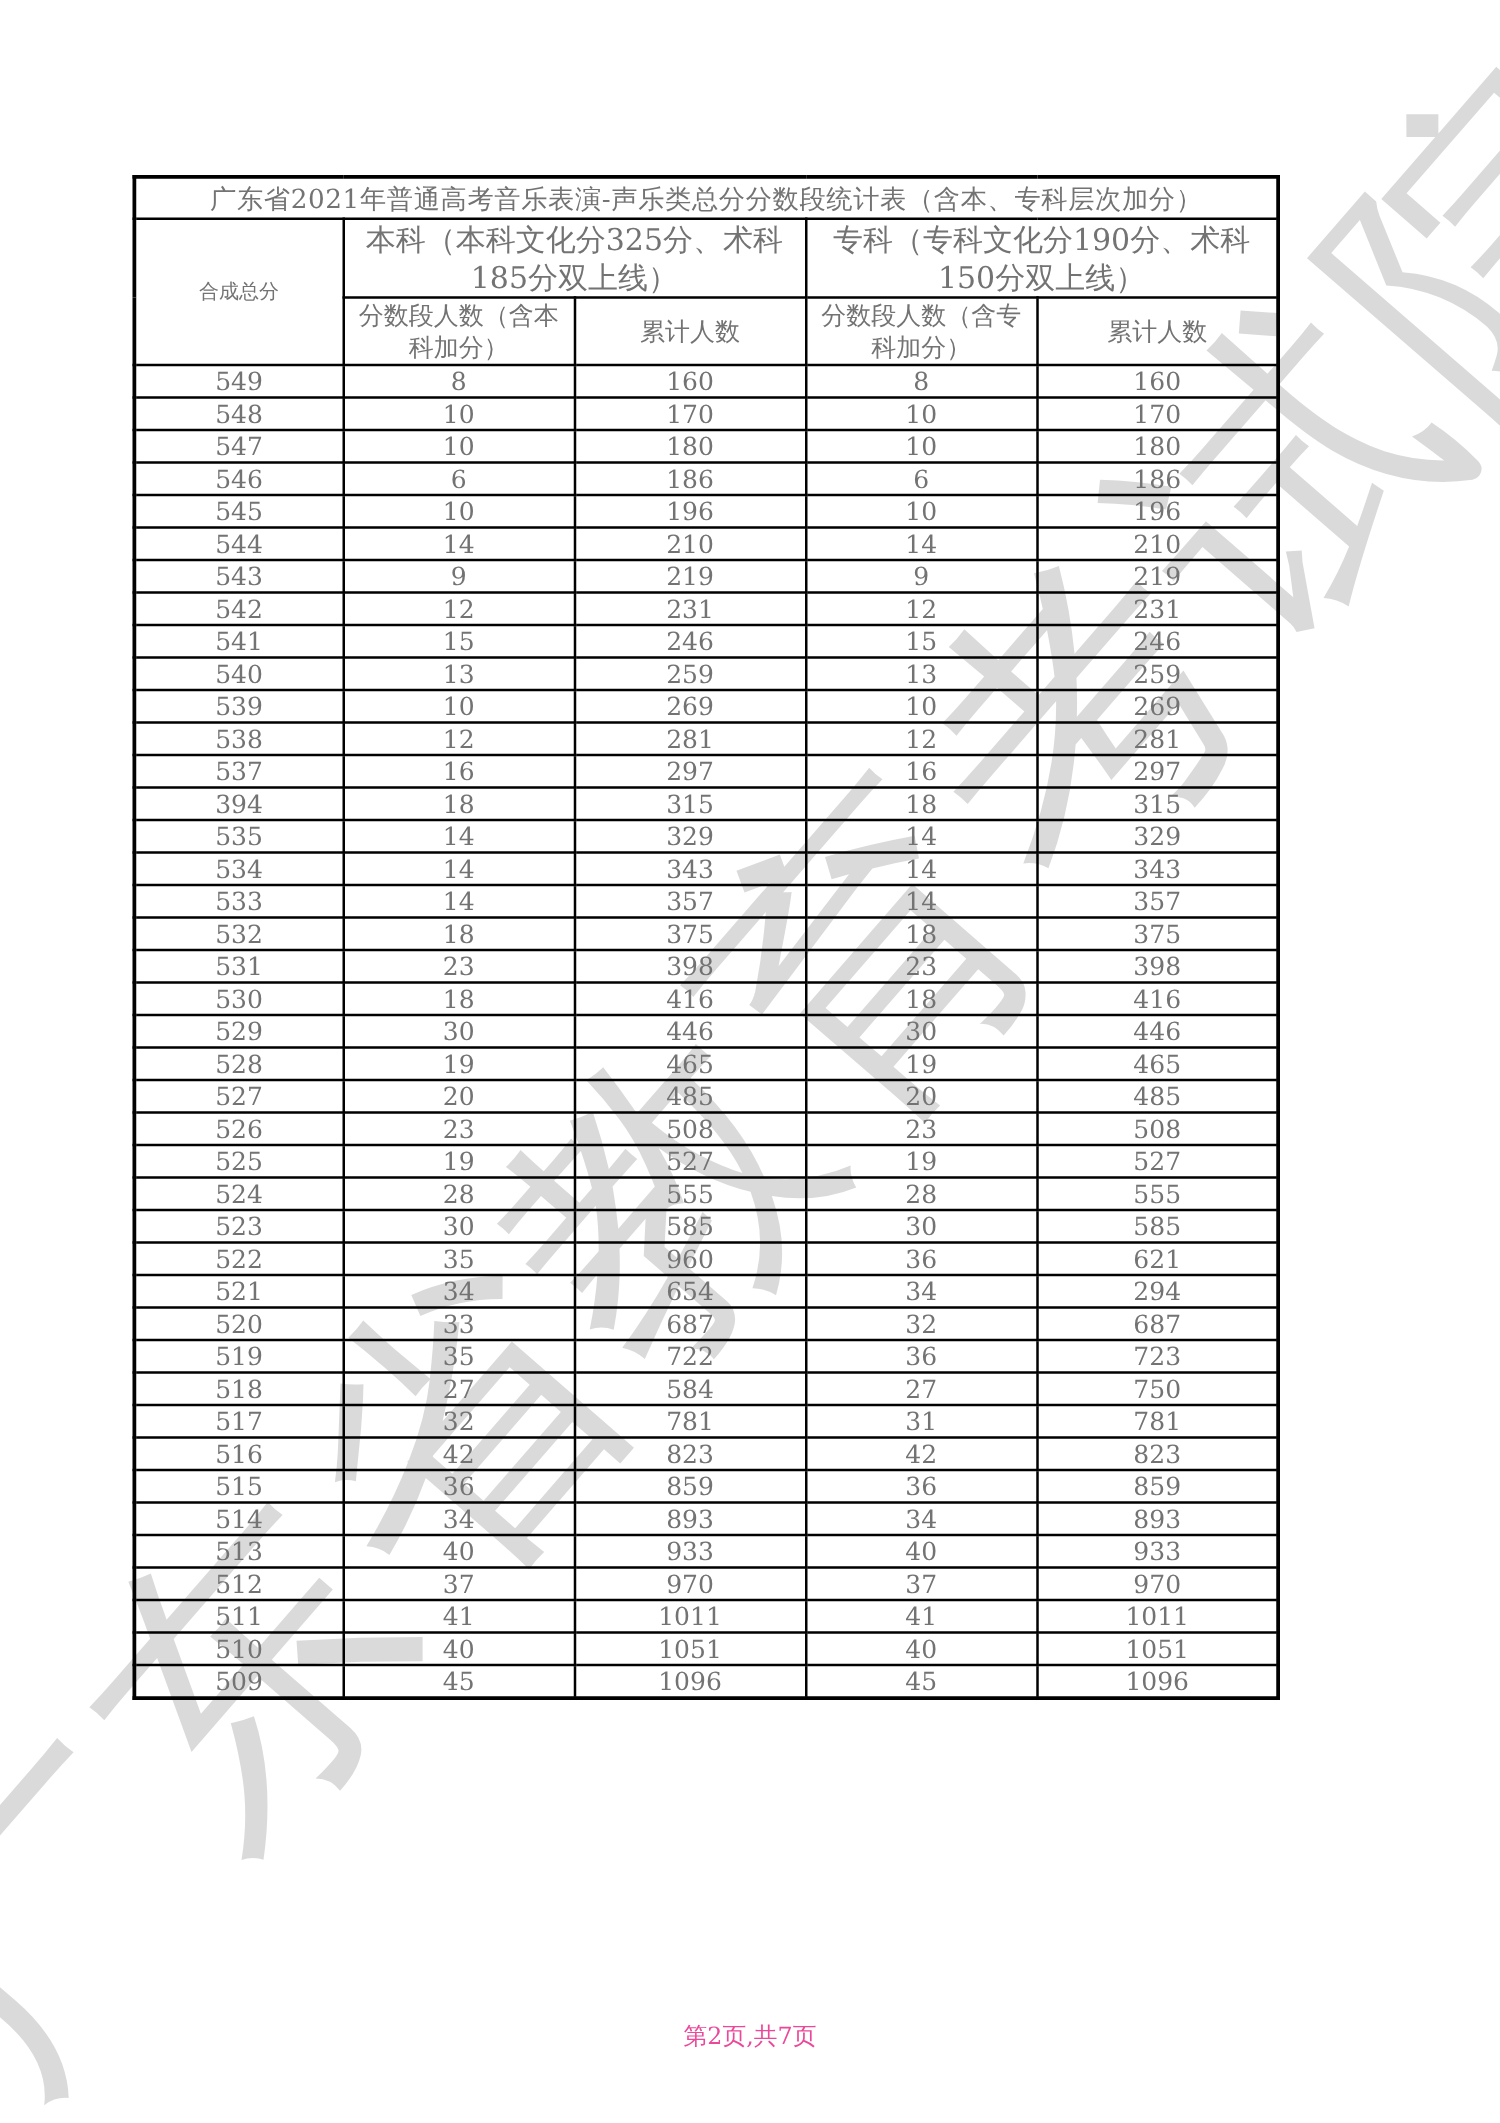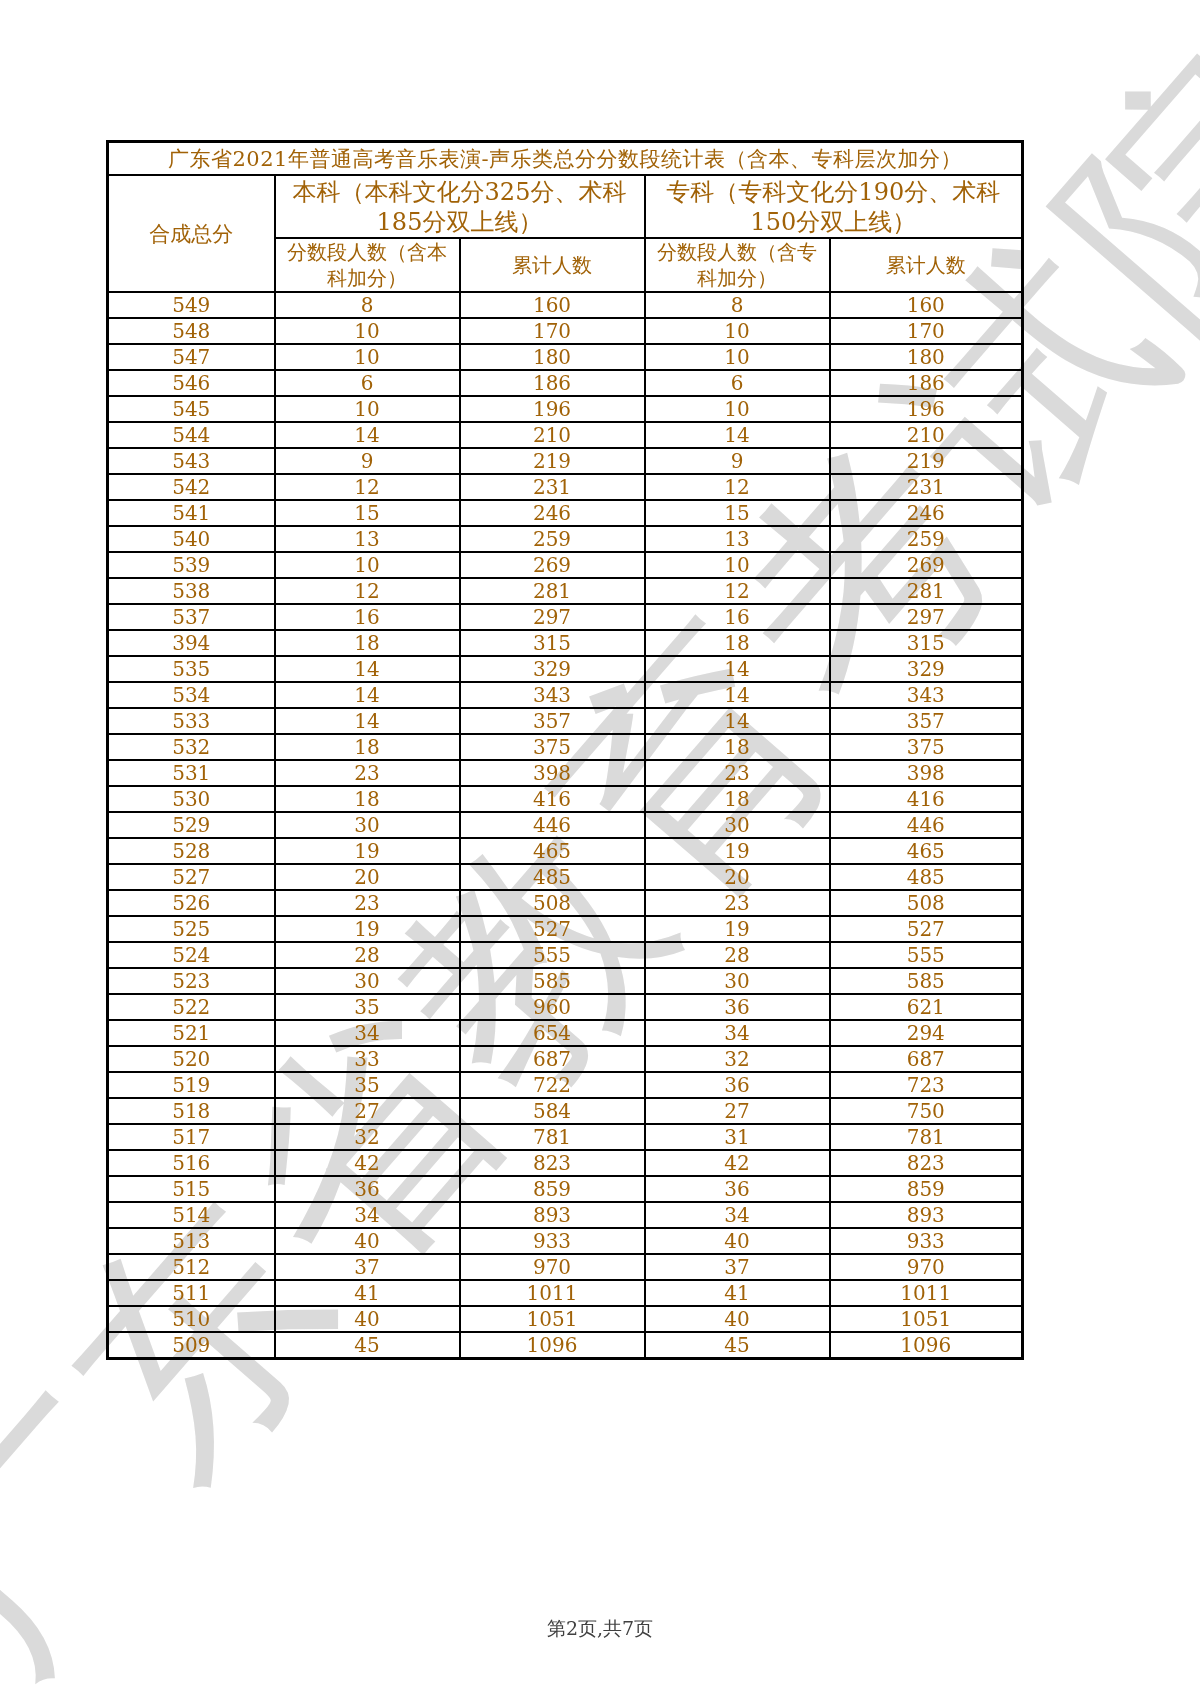--- a/index.html
+++ b/index.html
@@ -31,21 +31,21 @@
     user-select: none;
   }
   table.score-table {
     position: absolute;
     left: 106px;
     top: 140px;
     width: 915px;
     border-collapse: collapse;
     table-layout: fixed;
     z-index: 1;
-    color: #a16207;
+    color: #737373;
   }
   table.score-table td, table.score-table th {
     border: 2px solid #000;
     background: transparent;
     text-align: center;
     vertical-align: middle;
     padding: 0 4px;
     font-weight: normal;
     overflow: hidden;
   }
@@ -53,21 +53,21 @@
   td.title-cell {
     height: 31px;
     font-size: 21px;
     font-weight: bold;
     text-align: left;
     padding-left: 12px;
     letter-spacing: 0.5px;
     white-space: nowrap;
   }
   td.score-head-cell {
-    font-size: 21px;
+    font-size: 16px;
   }
   td.group-head-cell {
     height: 61px;
     font-size: 24px;
     line-height: 30px;
     text-align: left;
     padding: 0 6px;
   }
   td.sub-head-cell {
     height: 51px;
@@ -79,21 +79,21 @@
     font-size: 20px;
     line-height: 24px;
   }
   .footer {
     position: absolute;
     left: 0;
     top: 1616px;
     width: 1200px;
     text-align: center;
     font-size: 19px;
-    color: #404040;
+    color: #ec4899;
     z-index: 1;
   }
 </style>
 </head>
 <body>
 
 <div class="page">
 
   <div class="watermark" style="color: rgb(188, 188, 188);">广东省教育考试院</div>
 

